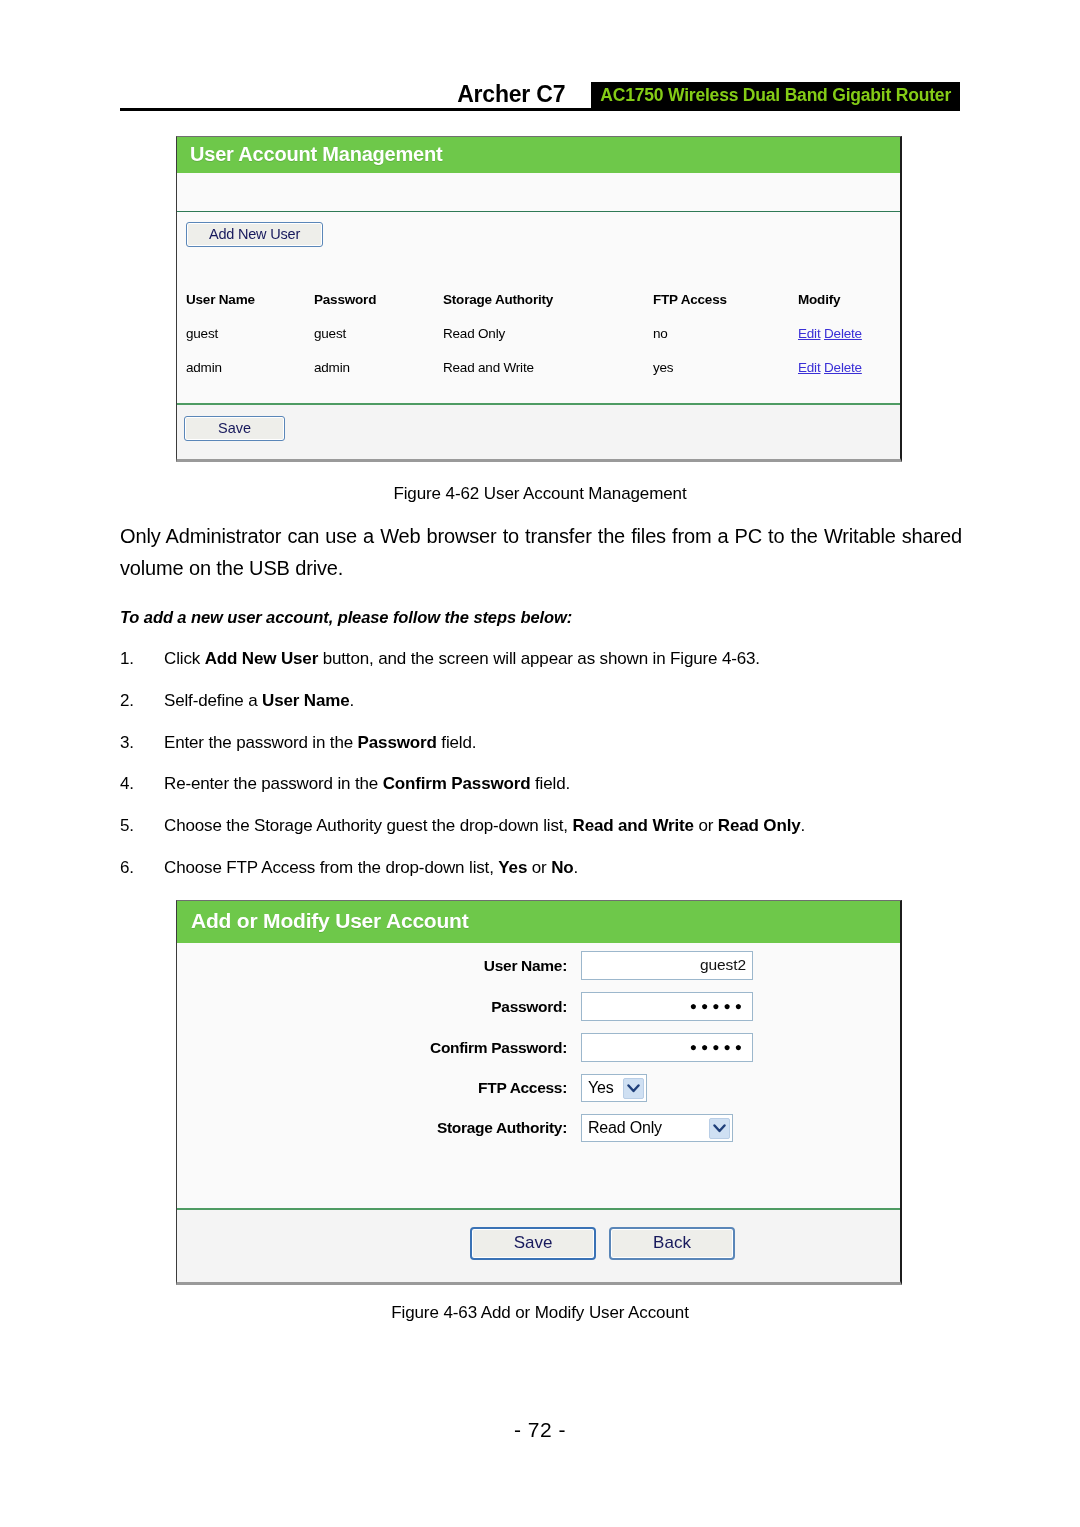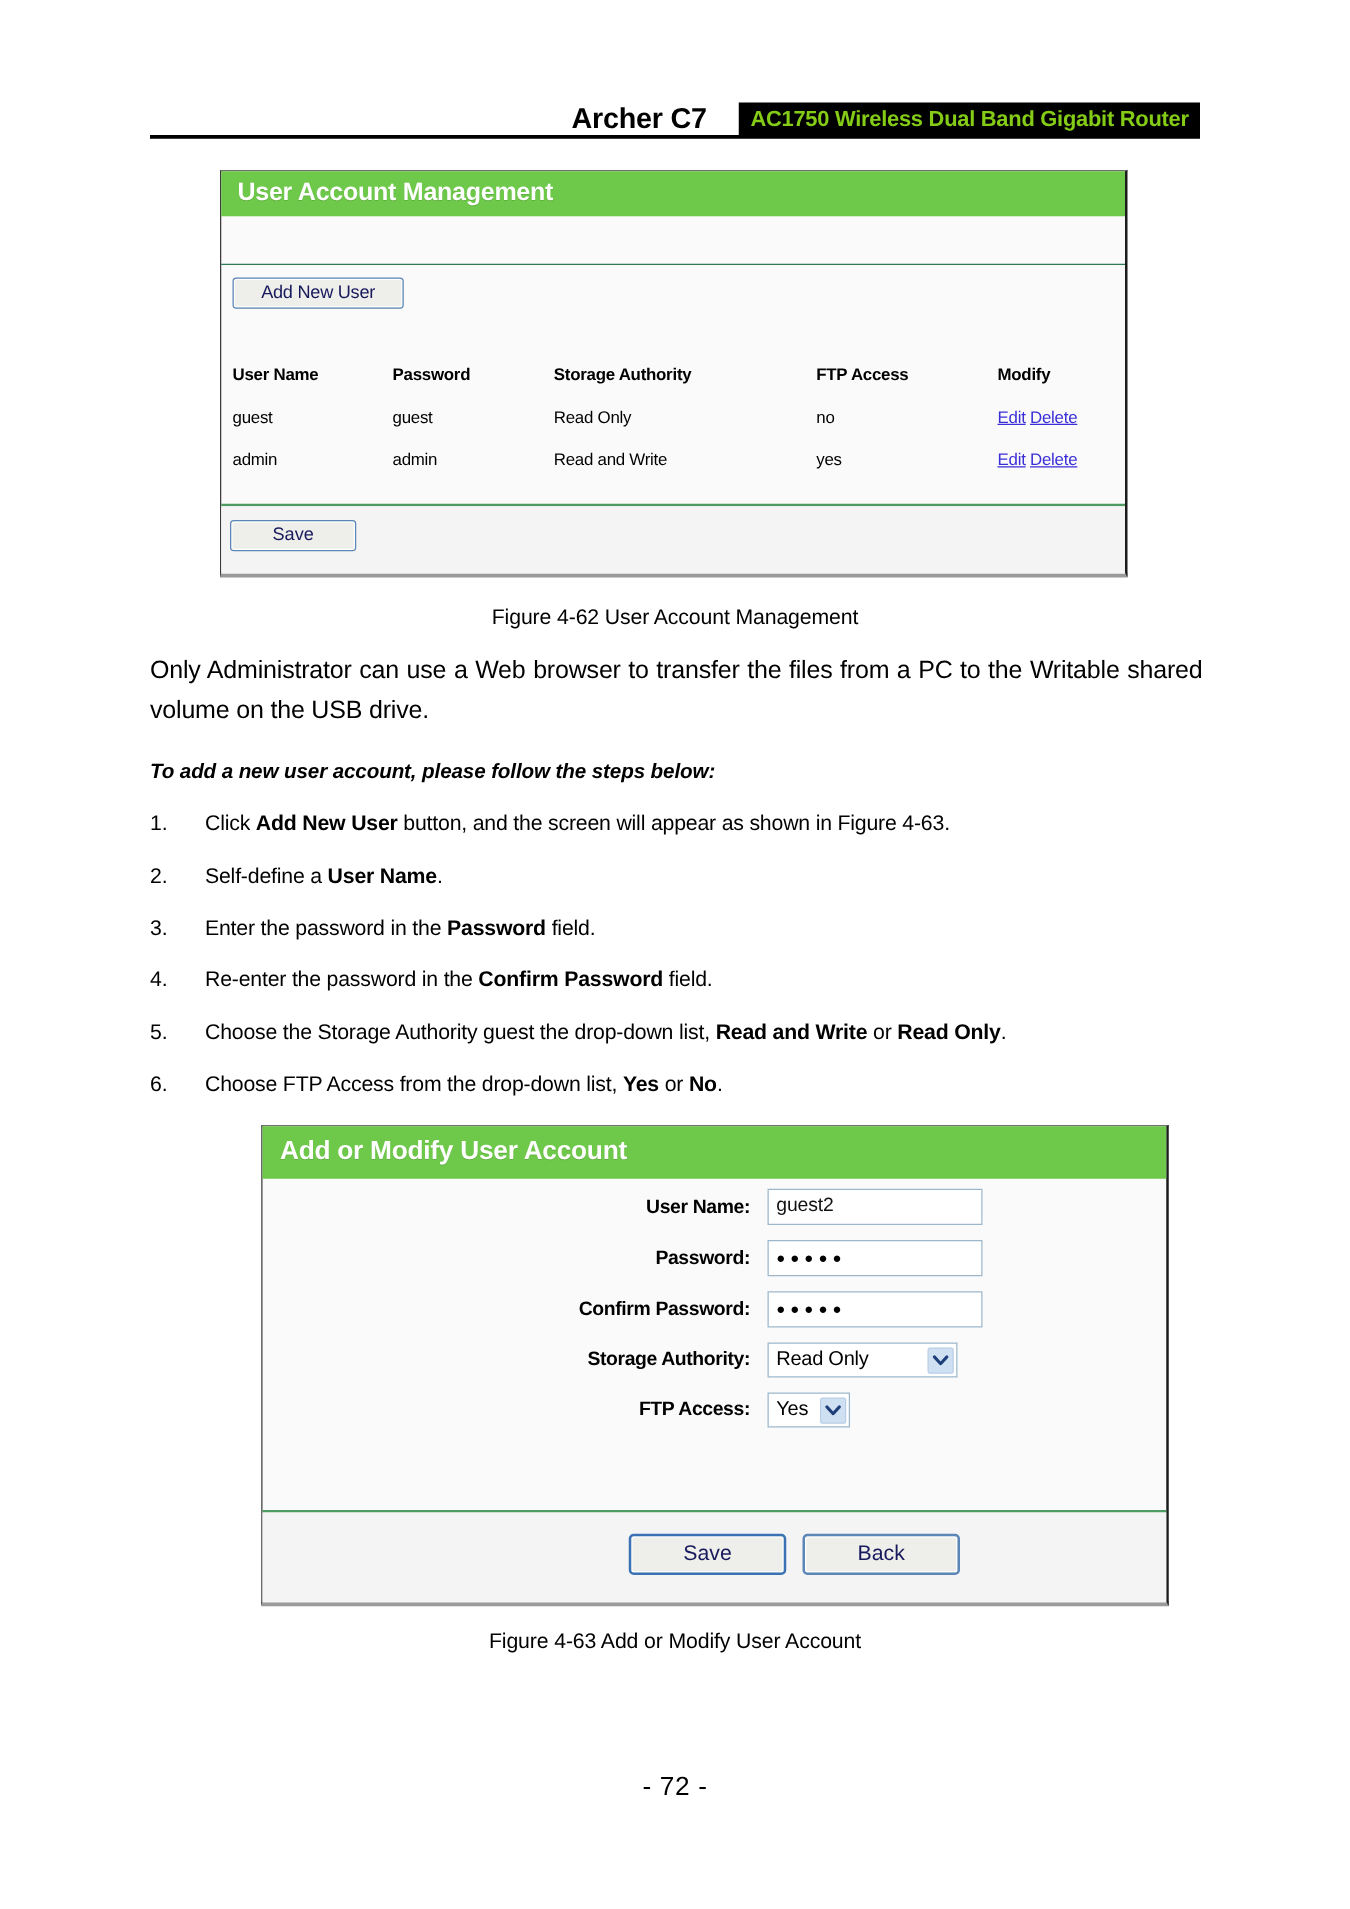--- a/index.html
+++ b/index.html
@@ -182,21 +182,21 @@
     font-size: 17px;
     letter-spacing: -0.15px;
     white-space: nowrap;
   }
   .step .num {
     display: inline-block;
     width: 44px;
   }
 
   
-  #panel-add { left: 176px; top: 900px; width: 726px; height: 385px; margin-left: 33px; }
+  #panel-add { left: 176px; top: 900px; width: 726px; height: 385px; }
   #panel-add .panel-title { font-size: 21px; padding: 8px 0 10px 14px; }
 
   .form-rows {
     position: absolute;
     left: 0; top: 50px;
     width: 100%;
   }
   .form-row {
     display: flex;
     align-items: center;
@@ -213,20 +213,21 @@
   }
   .txt-input {
     font-family: "Liberation Sans", sans-serif;
     font-size: 15.5px;
     color: #111;
     background: #ffffff;
     border: 1px solid #9cb7cc;
     padding: 4px 6px 5px 6px;
     outline: none;
     letter-spacing: -0.1px;
+    text-align: right;
   }
   .w-input { width: 172px; }
   .pwd-dots {
     font-size: 12px;
     letter-spacing: 4px;
     line-height: 18px;
     color: #000;
   }
   .select-box {
     position: relative;
@@ -364,43 +365,43 @@
       <div class="form-label">Password:</div>
       <div class="txt-input w-input pwd-dots">●●●●●</div>
     </div>
 
     <div class="form-row">
       <div class="form-label">Confirm Password:</div>
       <div class="txt-input w-input pwd-dots">●●●●●</div>
     </div>
 
     <div class="form-row">
+      <div class="form-label">FTP Access:</div>
+      <div class="select-box" id="sel-ftp">
+        <span class="sel-text">Yes</span>
+        <span class="select-arrow">
+          <svg width="13" height="9" viewBox="0 0 13 9">
+              <path d="M1.5 1.5 L6.5 7 L11.5 1.5" stroke="#1f3f7a" stroke-width="2.4" fill="none" stroke-linecap="round" stroke-linejoin="round"></path>
+            </svg>
+        </span>
+      </div>
+    </div>
+
+    <div class="form-row">
       <div class="form-label">Storage Authority:</div>
       <div class="select-box" id="sel-storage">
         <span class="sel-text">Read Only</span>
         <span class="select-arrow">
           <svg width="13" height="9" viewBox="0 0 13 9">
               <path d="M1.5 1.5 L6.5 7 L11.5 1.5" stroke="#1f3f7a" stroke-width="2.4" fill="none" stroke-linecap="round" stroke-linejoin="round"></path>
             </svg>
         </span>
       </div>
     </div>
 
-    <div class="form-row">
-      <div class="form-label">FTP Access:</div>
-      <div class="select-box" id="sel-ftp">
-        <span class="sel-text">Yes</span>
-        <span class="select-arrow">
-          <svg width="13" height="9" viewBox="0 0 13 9">
-              <path d="M1.5 1.5 L6.5 7 L11.5 1.5" stroke="#1f3f7a" stroke-width="2.4" fill="none" stroke-linecap="round" stroke-linejoin="round"></path>
-            </svg>
-        </span>
-      </div>
-    </div>
-
   </div>
 
   <div class="green-rule footer-rule"></div>
   <div class="footer-area">
     <div class="btn btn-big" id="save-account-button">Save</div>
     <div class="btn btn-big" id="back-account-button">Back</div>
   </div>
 </div>
 
 <div class="caption" style="top:1303px;">Figure 4-63 Add or Modify User Account</div>

